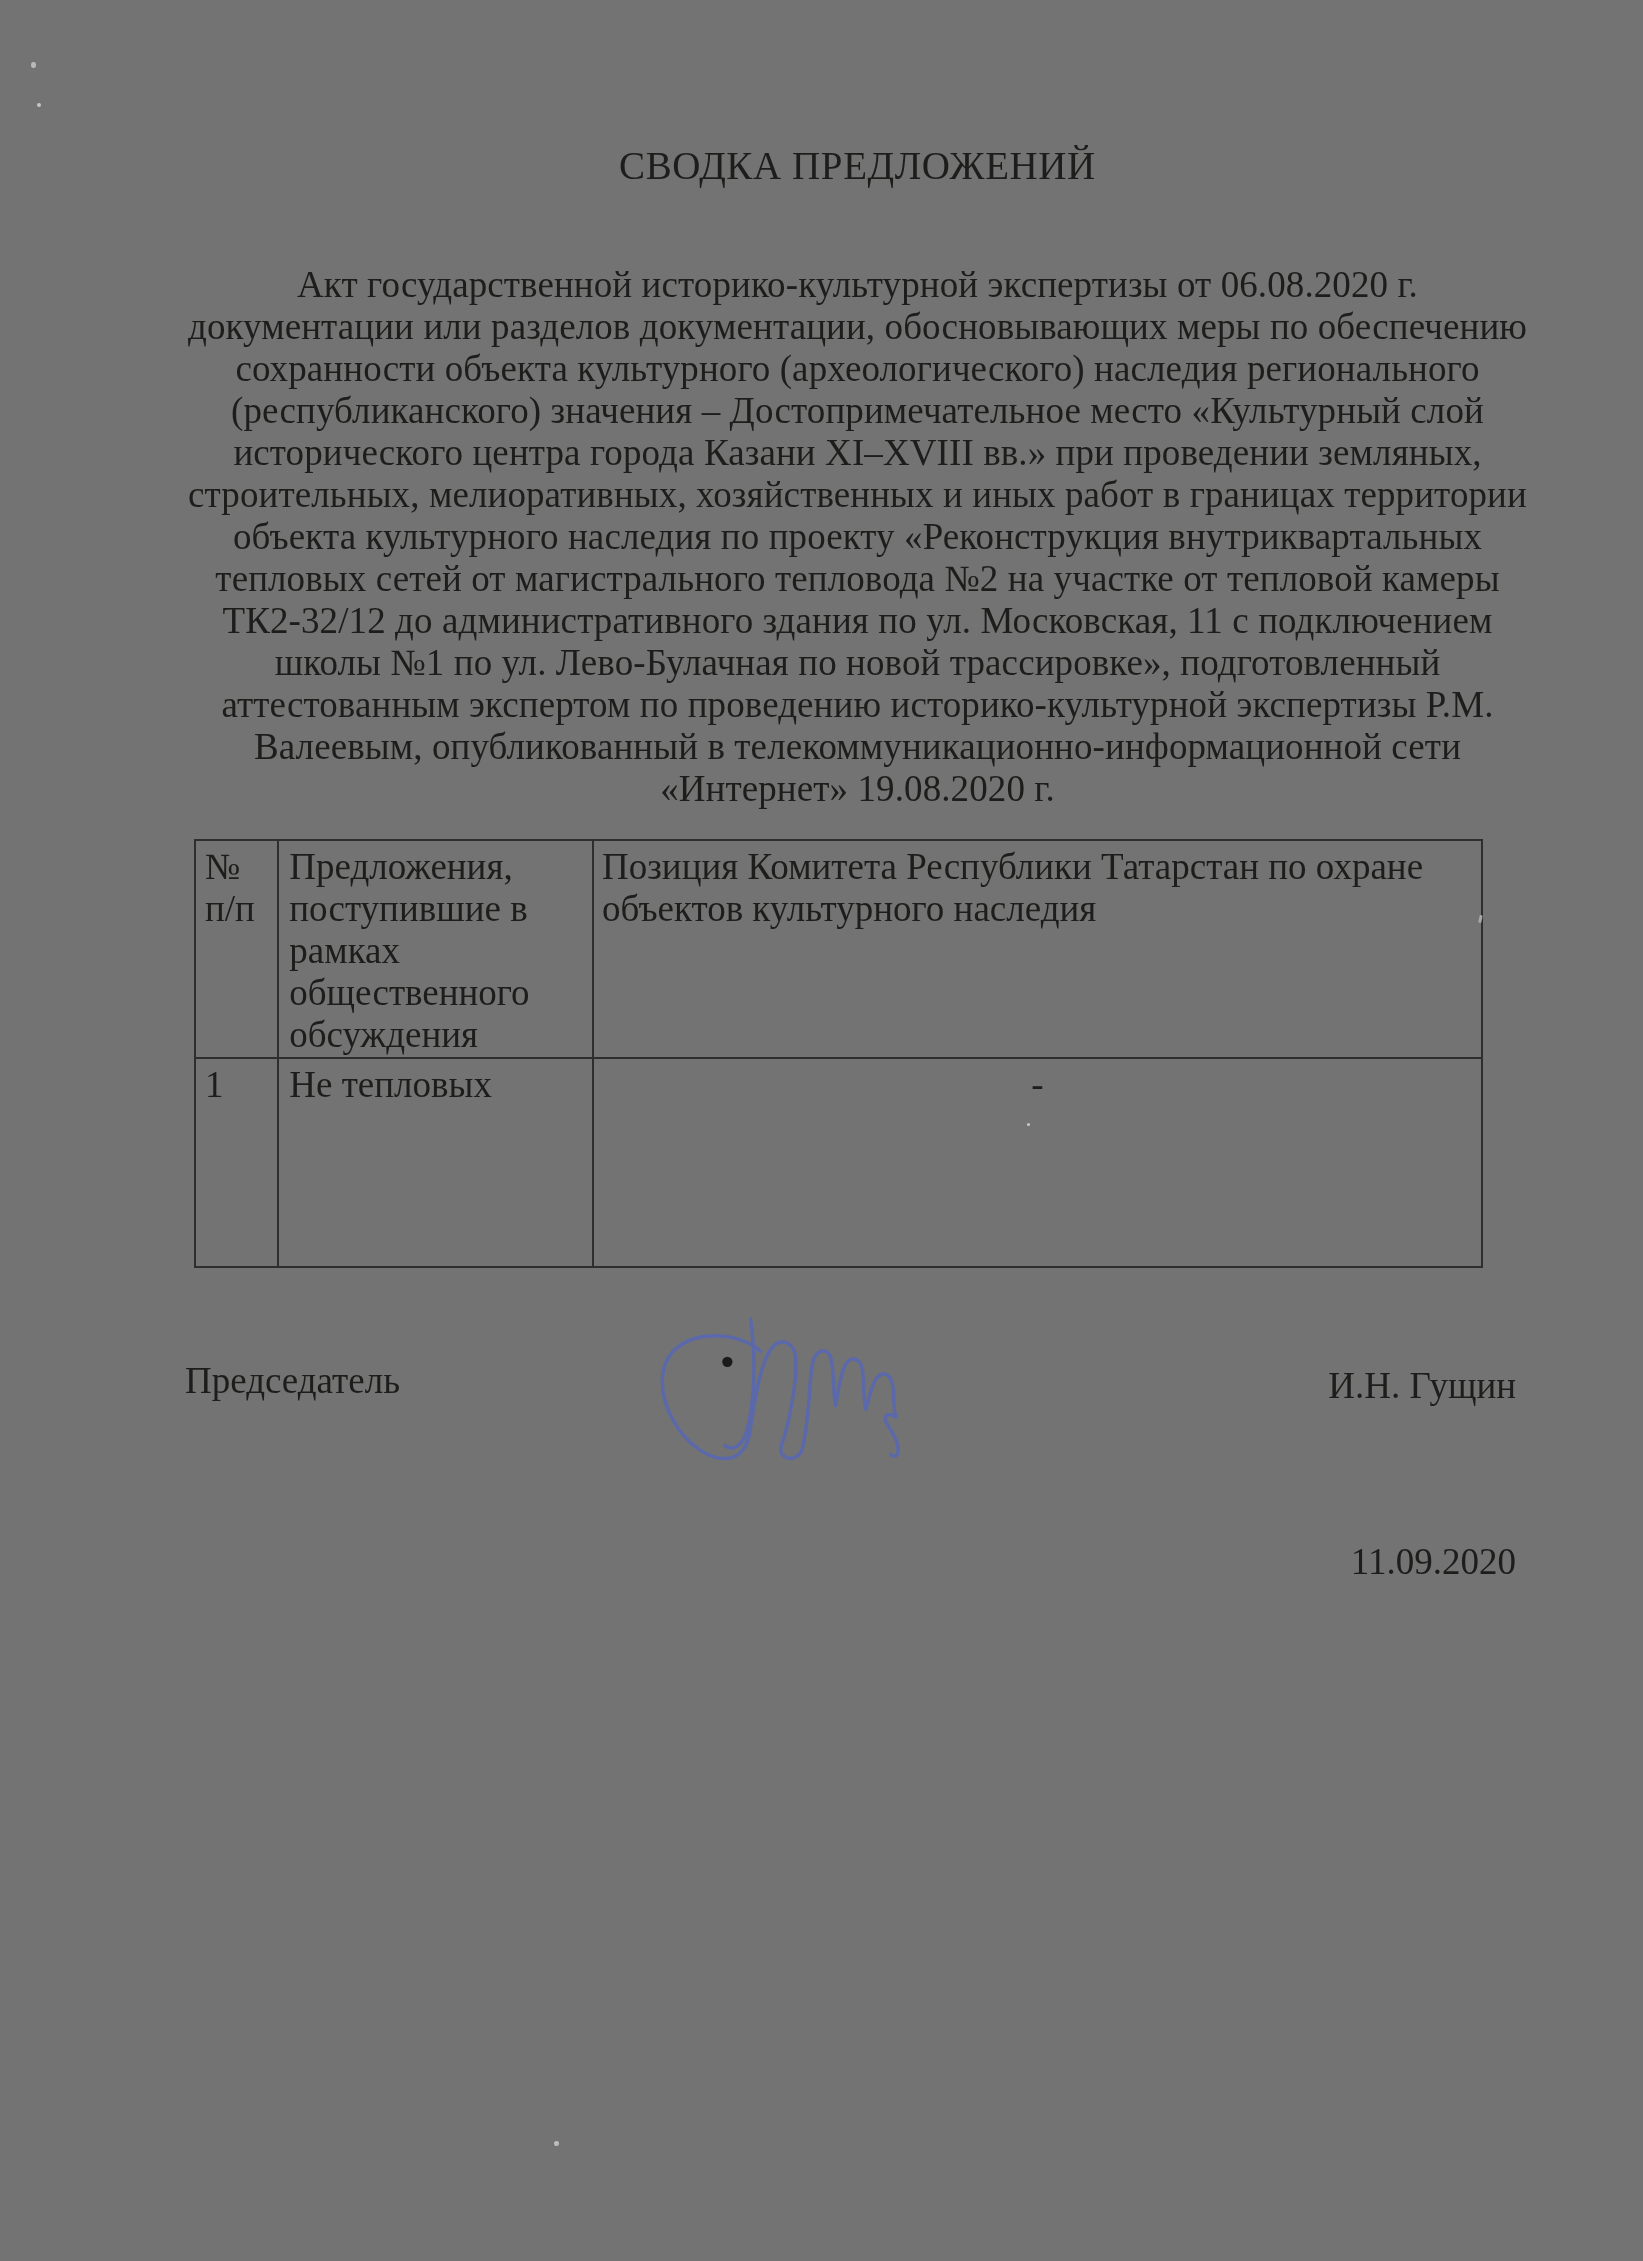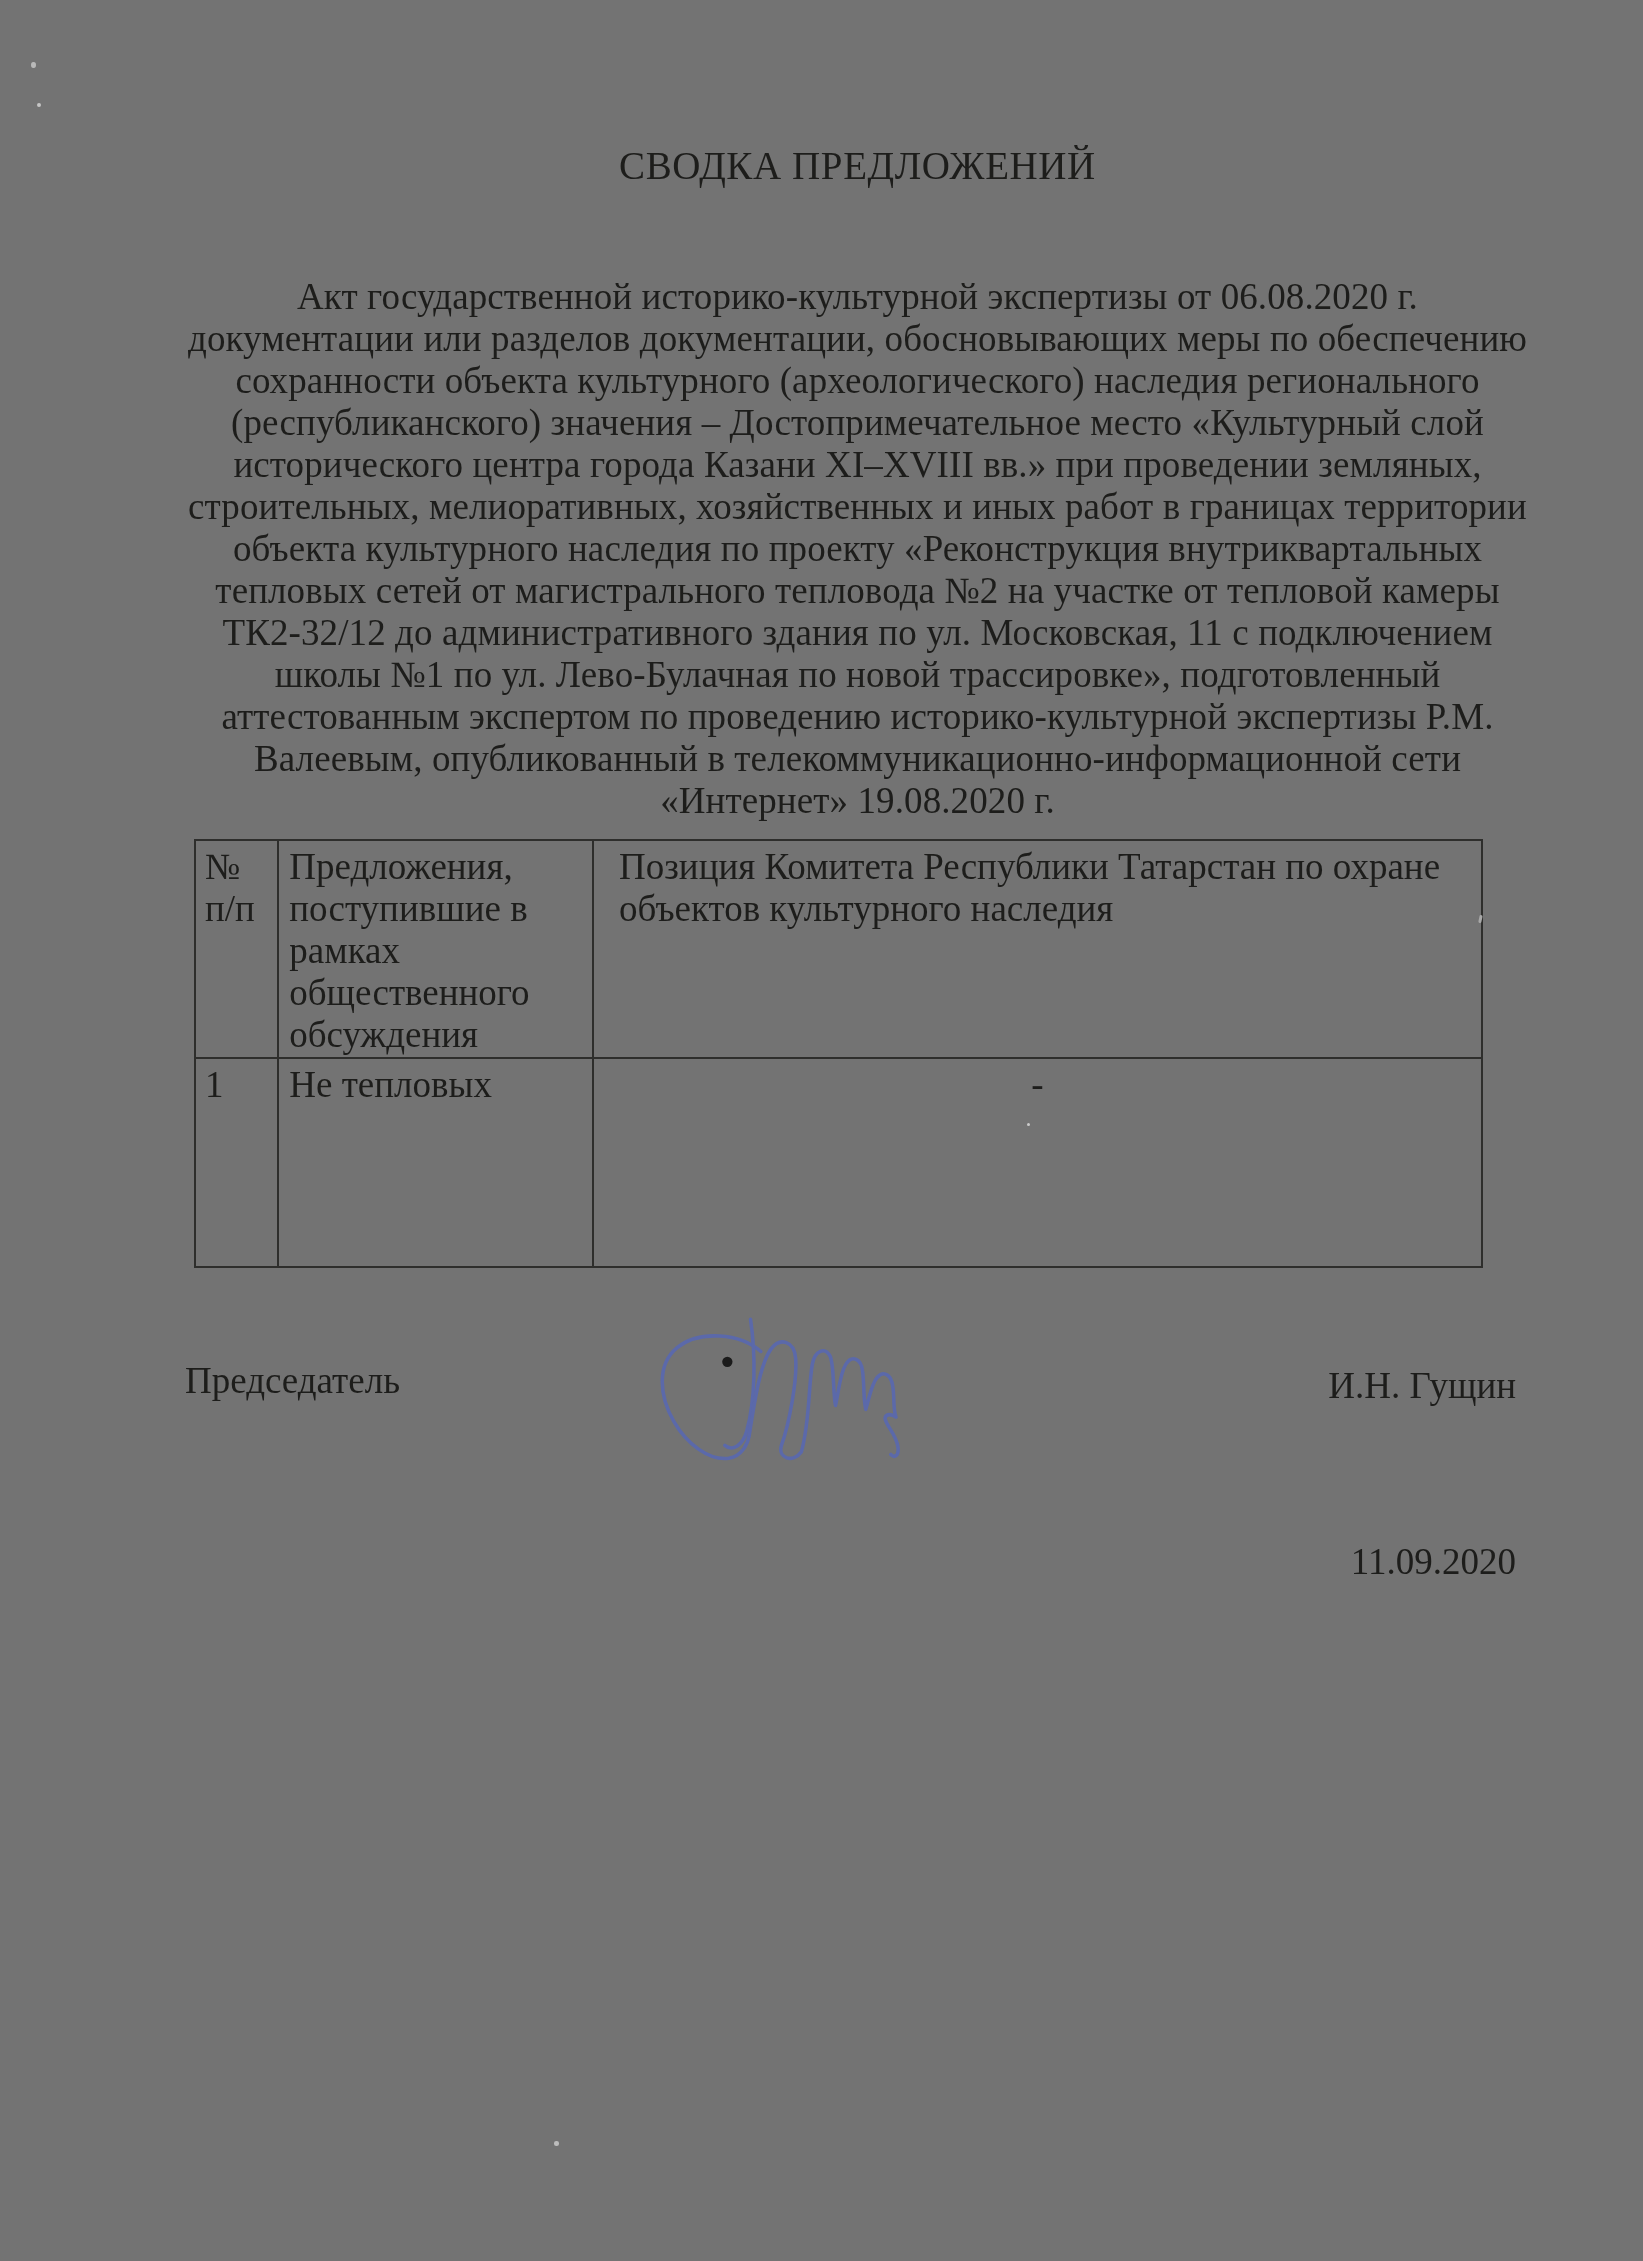--- a/index.html
+++ b/index.html
@@ -28,21 +28,21 @@
     letter-spacing: 0.6px;
   }
   .doc-subtitle {
     top: 197px;
     font-size: 35px;
     line-height: 42px;
     font-weight: bold;
     letter-spacing: 0.3px;
   }
   .doc-paragraph {
-    top: 276px;
+    top: 264px;
     font-size: 37px;
     line-height: 42px;
     letter-spacing: 0.1px;
   }
   
   .doc-table {
     position: absolute;
     left: 194px;
     top: 839px;
     width: 1289px;
@@ -58,21 +58,21 @@
     box-sizing: border-box;
     border-right: 2.6px solid #2e2e2c;
     border-bottom: 2.6px solid #2e2e2c;
     padding: 5.2px 5.2px 0 10.3px;
     white-space: pre-line;
     overflow: hidden;
   }
   .trow-header .tcell { height: 218px; }
   .trow-data .tcell { height: 209px; }
   .tcell.c-num { padding-left: 9px; }
-  .tcell.c-pos { padding-left: 25px; }
+  .tcell.c-pos { padding-left: 8px; }
   .tcell.c-dash { text-align: center; padding-left: 5.2px; }
   
   .signoff-role  { position: absolute; left: 185px;  top: 1359px; font-size: 37px; }
   .signoff-name  { position: absolute; right: 128px; top: 1364px; font-size: 37px; text-align: center; }
   .signoff-date  { position: absolute; right: 128px; top: 1540px; font-size: 37px; }
   .signature-svg { position: absolute; left: 648px; top: 1309px; }
   
   .speck { position: absolute; border-radius: 50%; }
   .speck1 { left: 31px;  top: 62px;   width: 4.5px;  height: 5.8px;  background: #b9b9b9; }
   .speck2 { left: 37px;  top: 103px;  width: 3.9px;  height: 3.9px;  background: #c6c6c6; }

